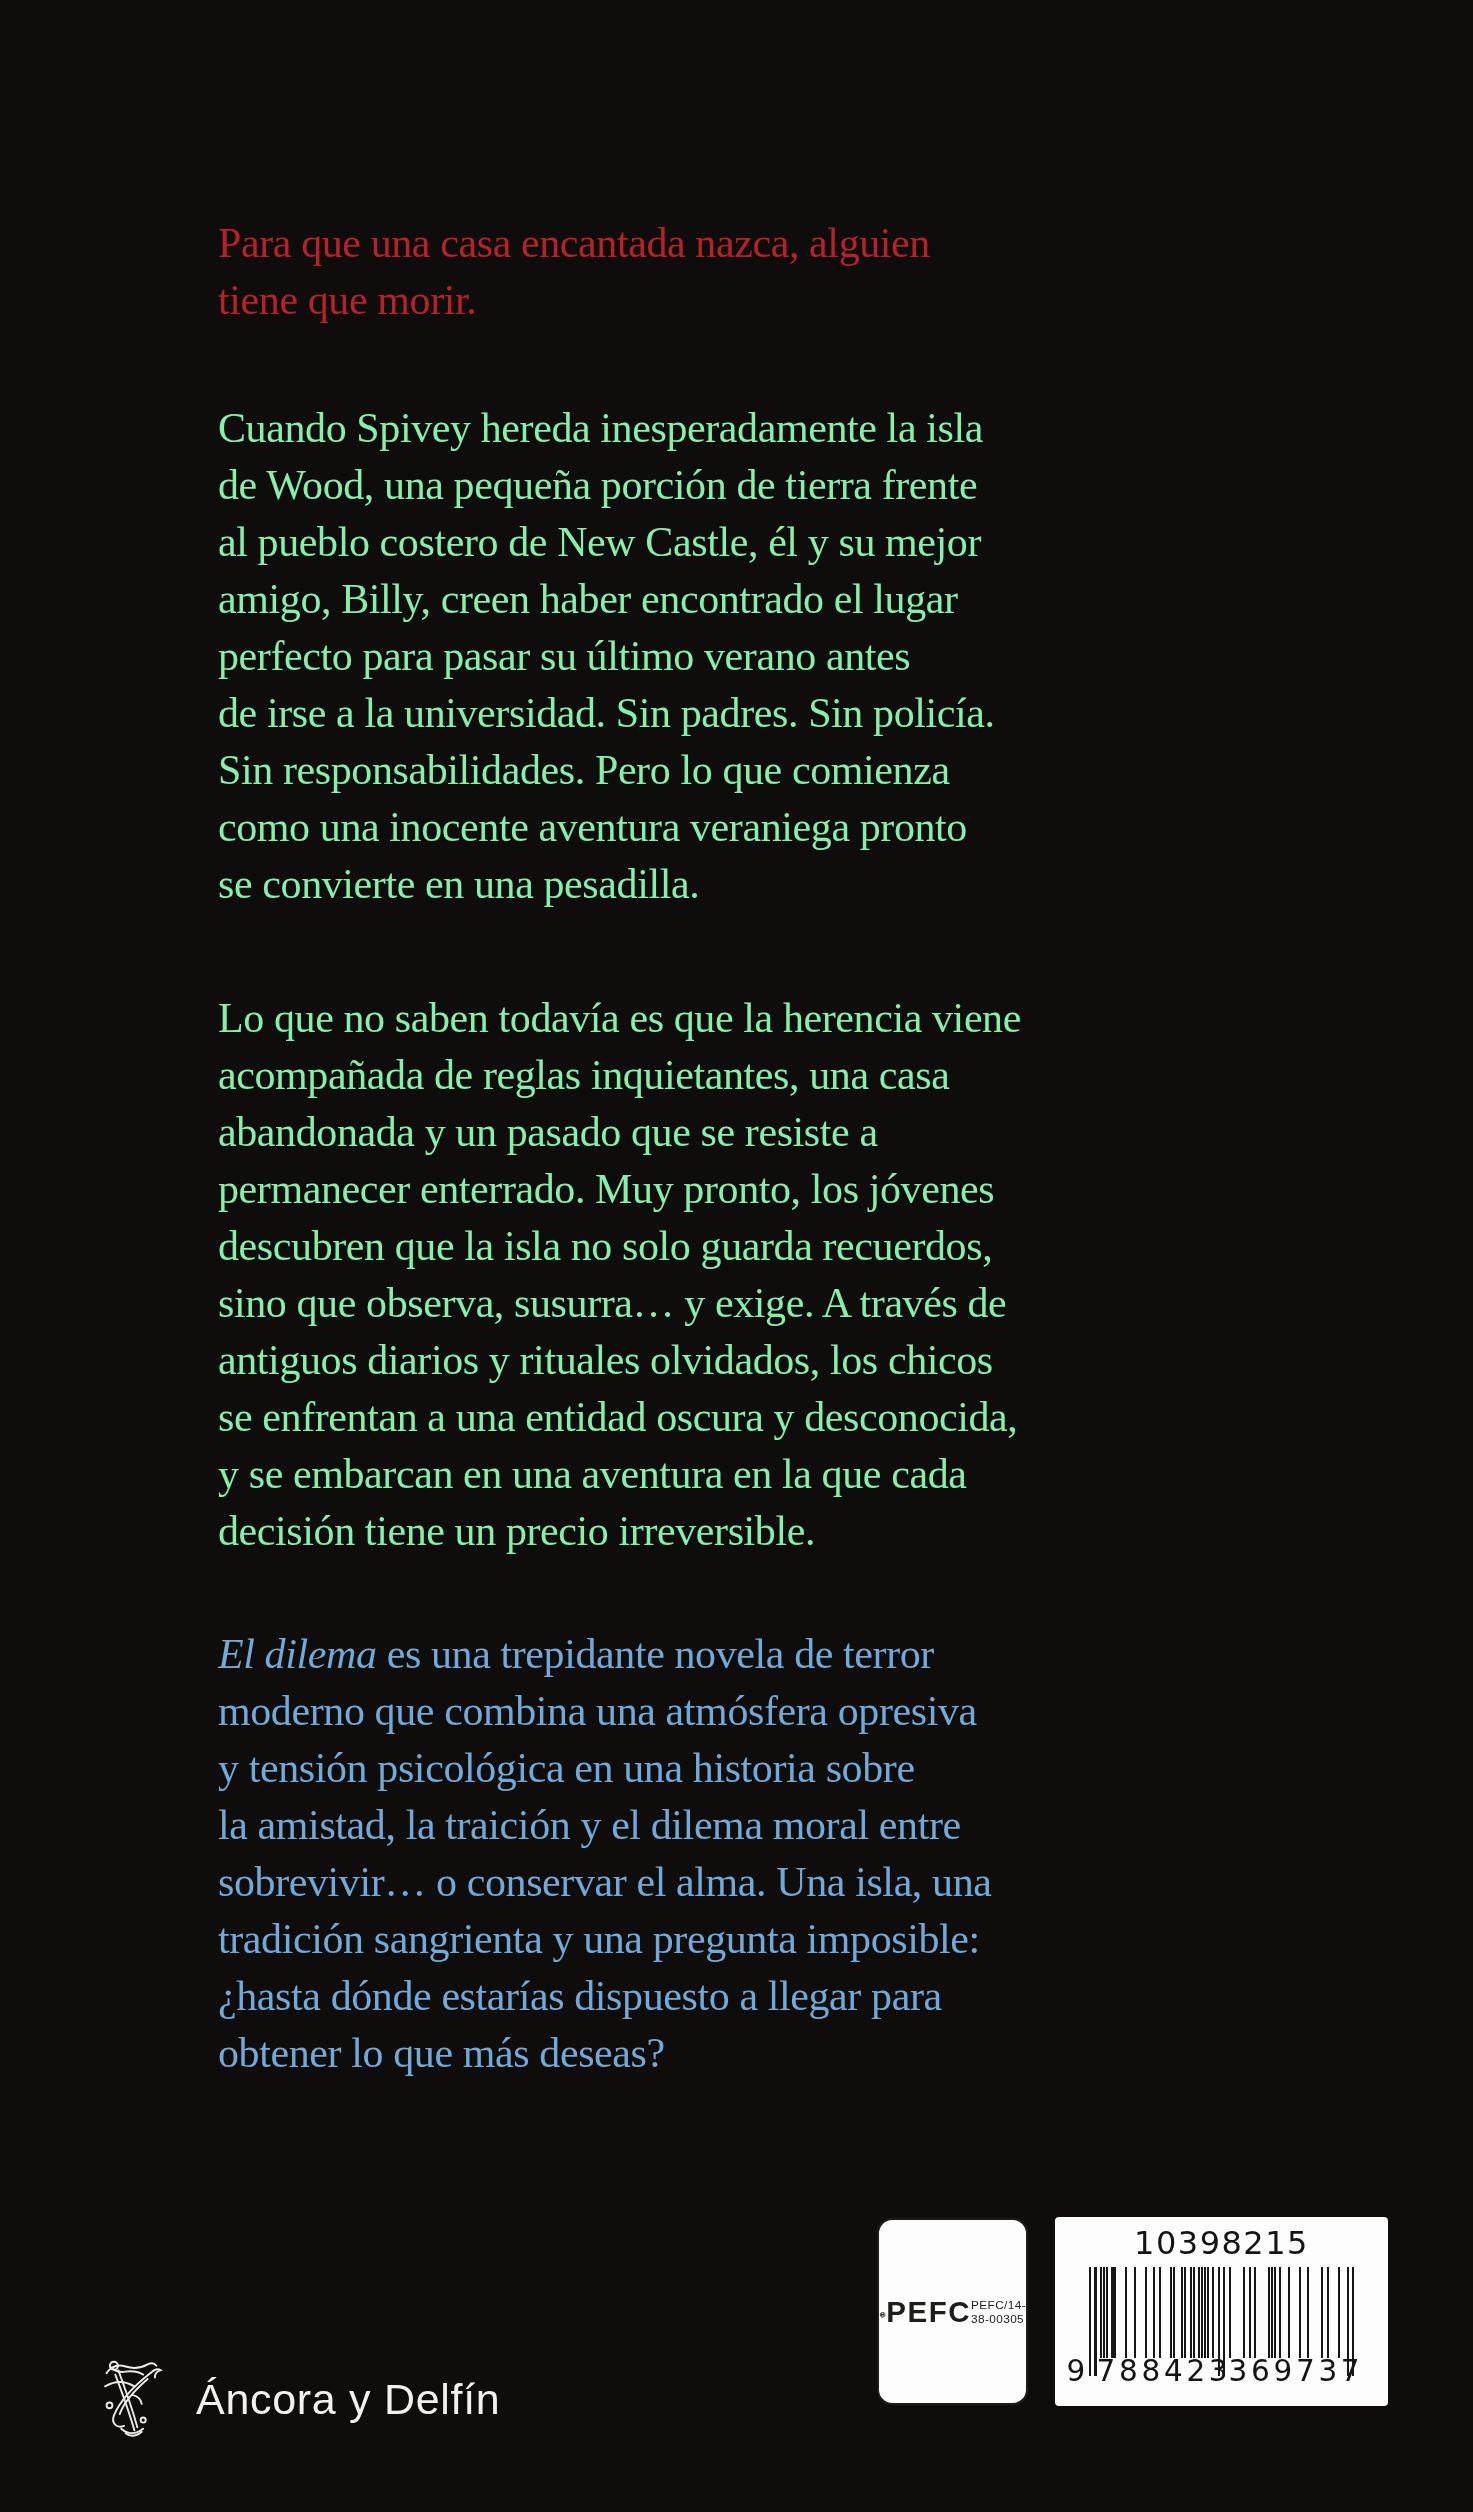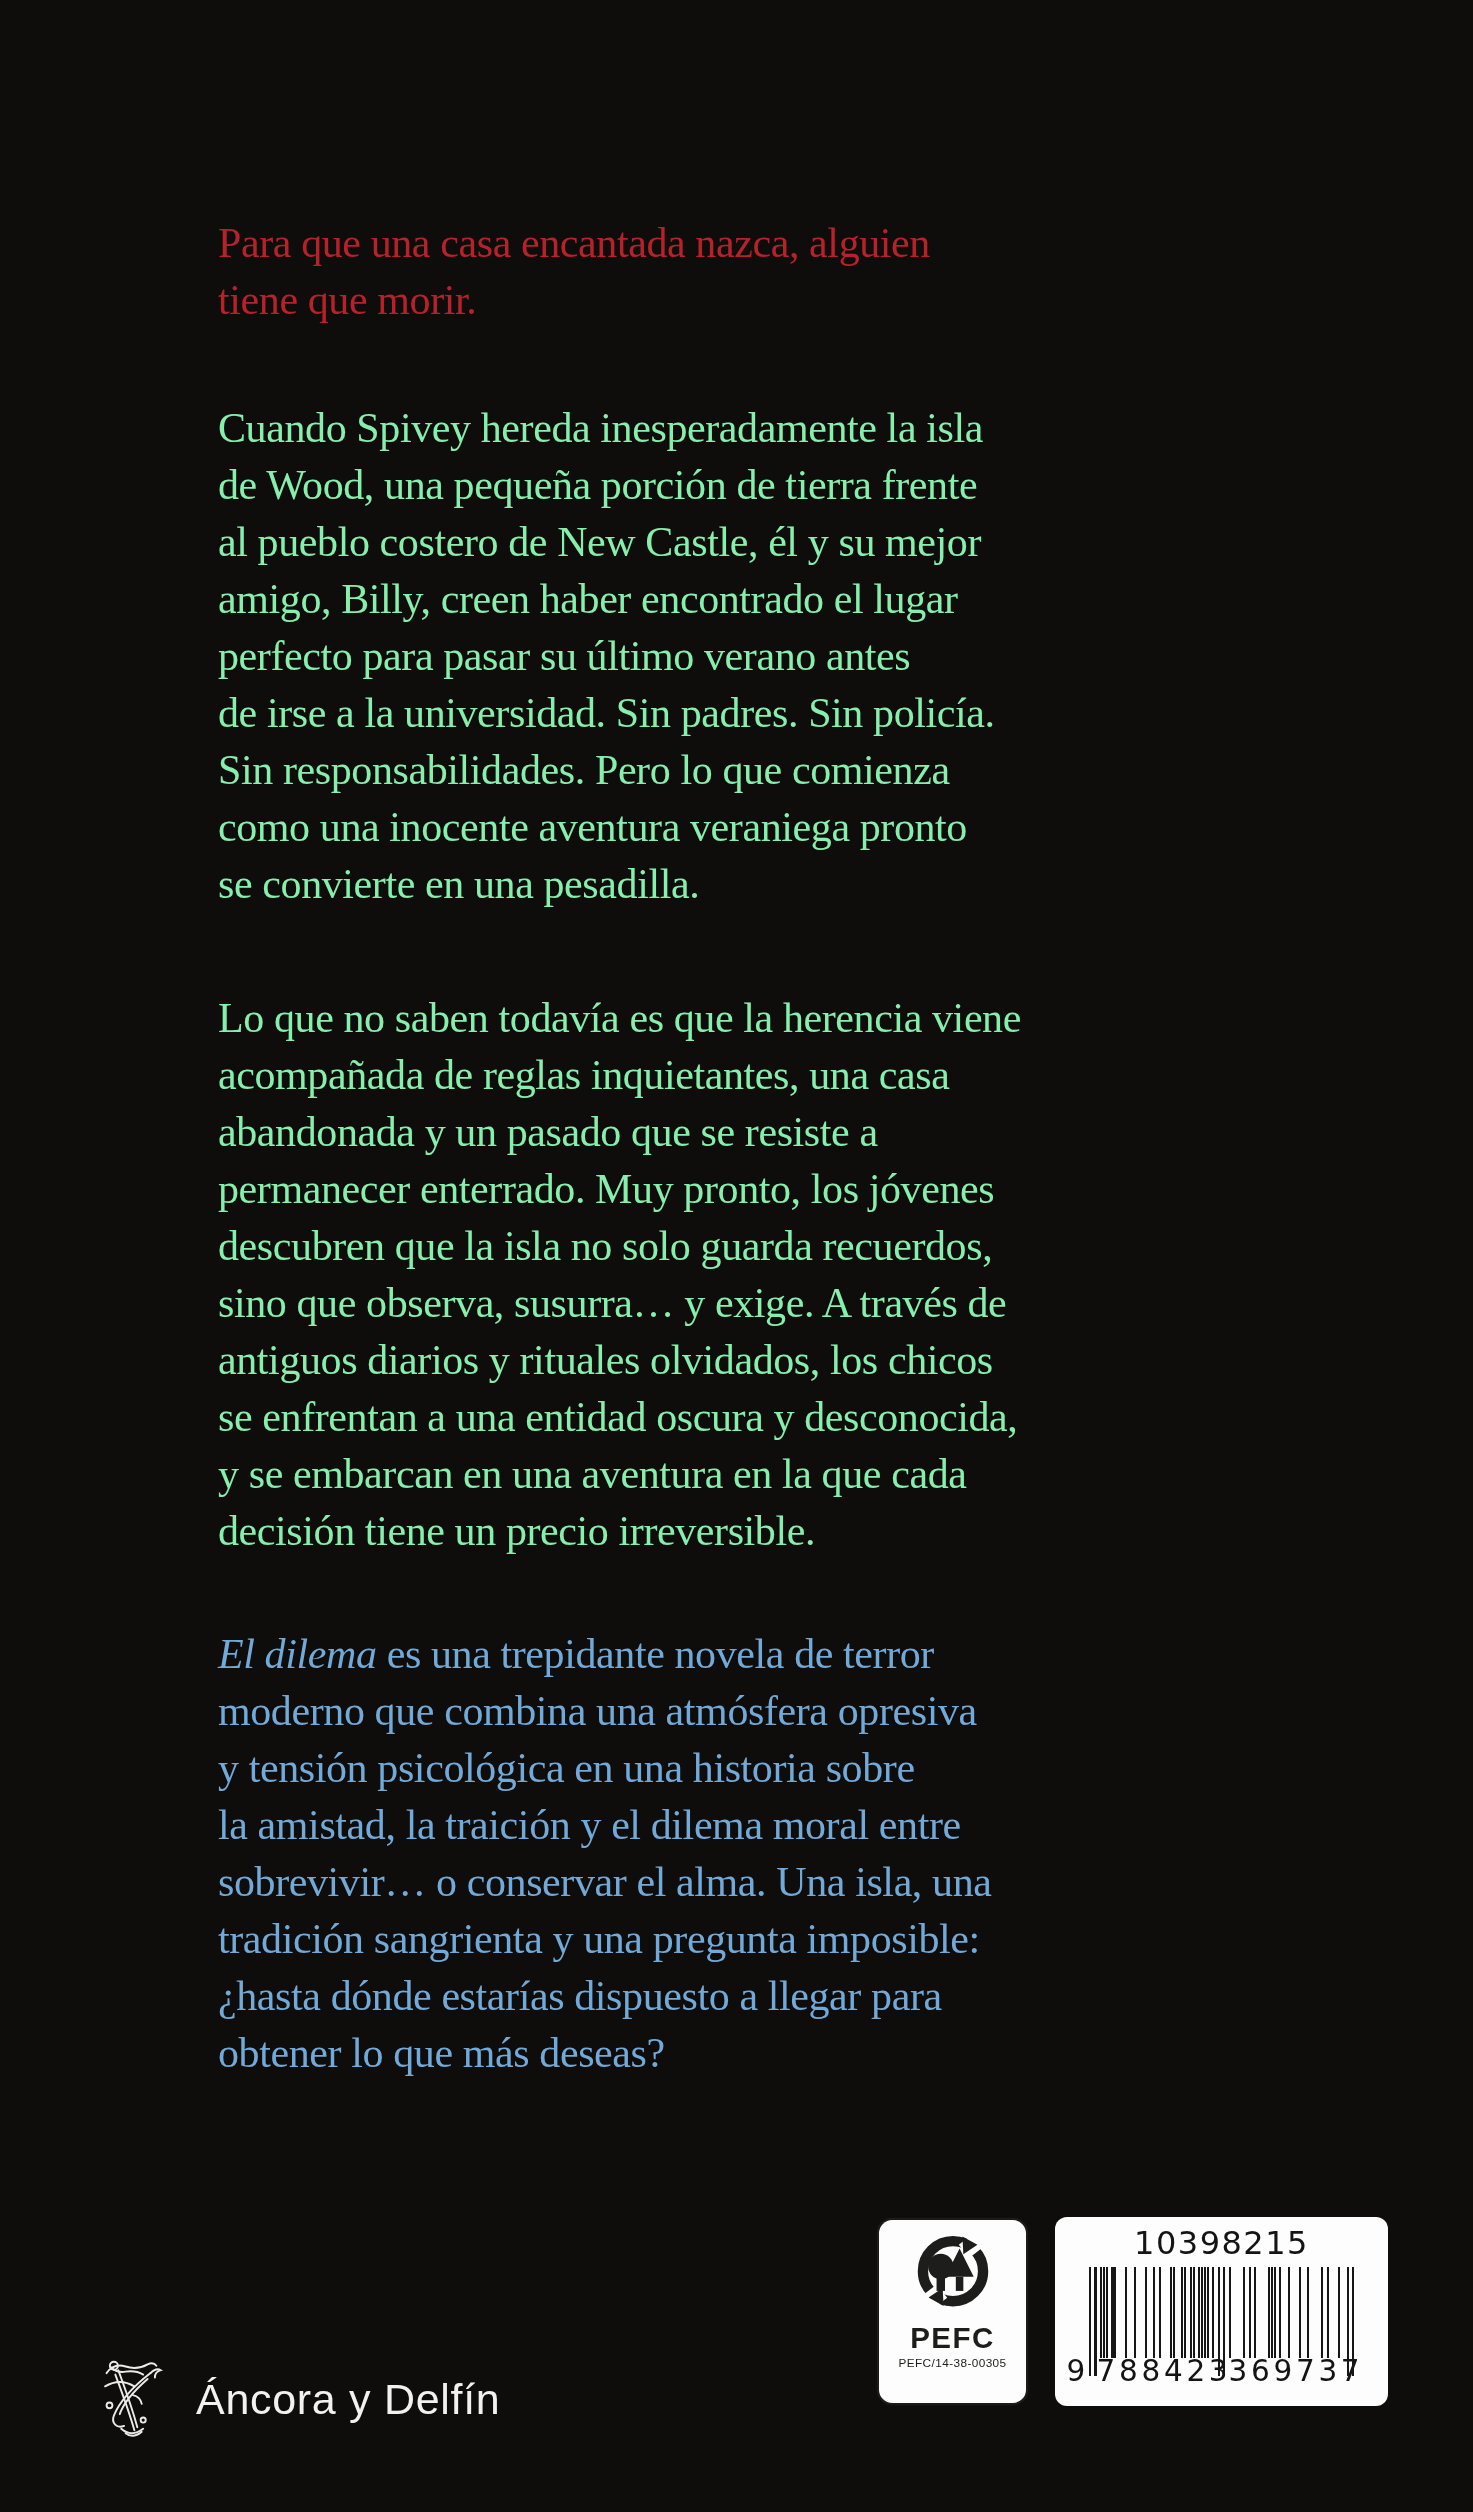--- a/index.html
+++ b/index.html
@@ -44,21 +44,21 @@
   }
 
   
   .pefc-card{
     position:absolute;
     left:879px;top:2220px;
     width:147px;height:183px;
     background:#fdfdfd;
     border-radius:13.3px;
     box-shadow:0 0 0 2.2px #1c1b1a;
-    display:flex;flex-direction:column;align-items:center;
+    display:flex;flex-direction:row;align-items:center;
     font-family:"Liberation Sans","DejaVu Sans",sans-serif;
   }
   .pefc-word{
     color:#1d1d1b;
     font-size:29.5px;font-weight:700;
     letter-spacing:1.5px;
     margin-top:0px;
   }
   .pefc-cert{
     color:#1d1d1b;
@@ -66,21 +66,21 @@
     margin-top:1px;
     letter-spacing:0.4px;
   }
 
   
   .barcode-card{
     position:absolute;
     left:1055px;top:2217px;
     width:333px;height:189px;
     background:#fdfdfd;
-    border-radius:12px;
+    border-radius:4px;
     font-family:"DejaVu Sans","Liberation Sans",sans-serif;
     color:#141414;
   }
   .barcode-sku{
     text-align:center;
     font-size:32px;
     letter-spacing:1.5px;
     margin-top:7.4px;
   }
   .bars-wrap{

